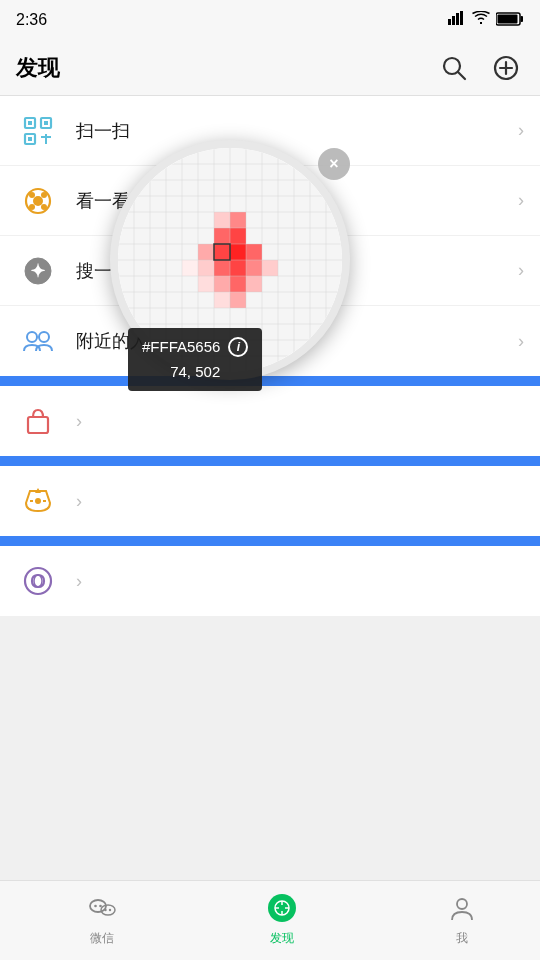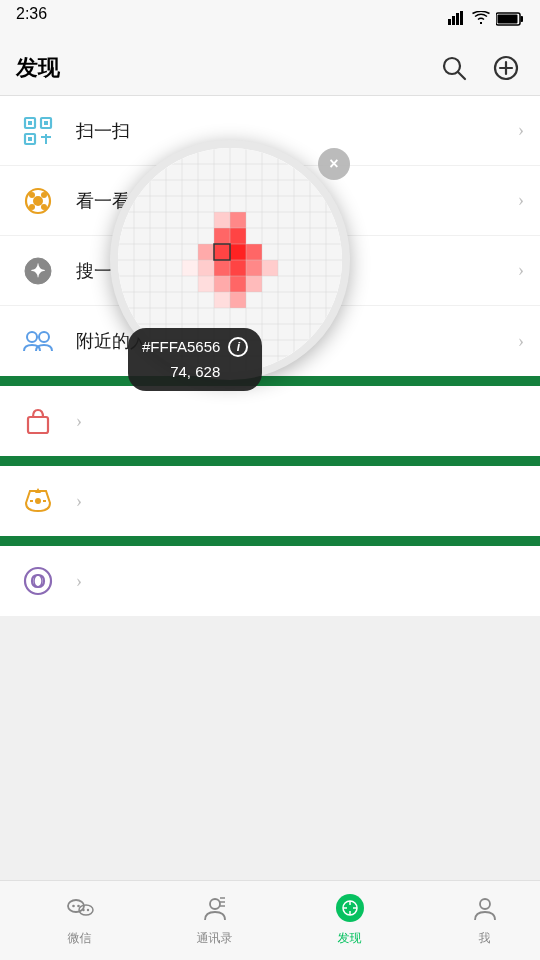--- a/index.html
+++ b/index.html
@@ -12,20 +12,21 @@
       overflow: hidden;
       position: relative;
     }
 
     
     .status-bar {
       width: 100%;
       height: 40px;
       background: #f7f7f7;
       display: flex;
+      align-items: center;
       justify-content: space-between;
       padding: 5px 16px;
     }
     .status-time {
       font-size: 16px;
       font-weight: 500;
       color: #000;
     }
     .status-icons {
       display: flex;
@@ -62,23 +63,22 @@
       cursor: pointer;
       display: flex;
       align-items: center;
       justify-content: center;
       width: 36px;
       height: 36px;
     }
 
     
     .content {
-      background: #15803d;
+      background: #3b82f6;
       flex: 1;
-      font-family: Liberation Serif, serif;
     }
 
     
     .menu-section {
       background: #fff;
       margin-bottom: 10px;
     }
     .menu-item {
       display: flex;
       align-items: center;
@@ -161,21 +161,21 @@
       height: 100%;
     }
 
     
     .color-tooltip {
       position: absolute;
       top: 328px;
       left: 128px;
       background: rgba(30,30,30,0.92);
       color: #fff;
-      border-radius: 18px;
+      border-radius: 4px;
       padding: 8px 14px;
       z-index: 300;
       display: flex;
       flex-direction: column;
       align-items: center;
       font-size: 15px;
       line-height: 1.5;
       gap: 2px;
     }
     .color-tooltip .tooltip-row {
@@ -460,50 +460,38 @@
 
 <div class="close-btn">
   <span>×</span>
 </div>
 
 <div class="color-tooltip">
   <div class="tooltip-row">
     <span>#FFFA5656</span>
     <div class="info-icon">i</div>
   </div>
-  <div>74, 628</div>
+  <div>74, 502</div>
 </div>
 
 <div class="bottom-nav">
   <div class="nav-item">
     <div class="nav-icon">
       <svg width="28" height="28" viewBox="0 0 28 28" fill="none">
         <ellipse cx="10" cy="12" rx="8" ry="6" stroke="#888" stroke-width="1.8" fill="none"></ellipse>
         <ellipse cx="20" cy="16" rx="7" ry="5" stroke="#888" stroke-width="1.5" fill="none"></ellipse>
         <circle cx="7.5" cy="12" r="1.3" fill="#888"></circle>
         <circle cx="12.5" cy="12" r="1.3" fill="#888"></circle>
         <circle cx="17.5" cy="16" r="1.2" fill="#888"></circle>
         <circle cx="22" cy="16" r="1.2" fill="#888"></circle>
       </svg>
     </div>
     <span class="nav-label">微信</span>
   </div>
 
-  <div class="nav-item">
-    <div class="nav-icon">
-      <svg width="28" height="28" viewBox="0 0 28 28" fill="none">
-        <circle cx="14" cy="10" r="5" stroke="#888" stroke-width="1.8" fill="none"></circle>
-        <path d="M4 26 Q4 18 14 18 Q24 18 24 26" stroke="#888" stroke-width="1.8" fill="none"></path>
-        <line x1="19" y1="4" x2="24" y2="4" stroke="#888" stroke-width="1.5"></line>
-        <line x1="19" y1="8" x2="24" y2="8" stroke="#888" stroke-width="1.5"></line>
-        <line x1="19" y1="12" x2="24" y2="12" stroke="#888" stroke-width="1.5"></line>
-      </svg>
-    </div>
-    <span class="nav-label">通讯录</span>
-  </div>
 
   <div class="nav-item">
     <div class="nav-icon">
       <div class="discover-circle">
         <svg width="18" height="18" viewBox="0 0 18 18" fill="none">
           <circle cx="9" cy="9" r="7" stroke="#fff" stroke-width="1.5" fill="none"></circle>
           <line x1="9" y1="2" x2="9" y2="6" stroke="#fff" stroke-width="1.5"></line>
           <line x1="9" y1="12" x2="9" y2="16" stroke="#fff" stroke-width="1.5"></line>
           <line x1="2" y1="9" x2="6" y2="9" stroke="#fff" stroke-width="1.5"></line>
           <line x1="12" y1="9" x2="16" y2="9" stroke="#fff" stroke-width="1.5"></line>

